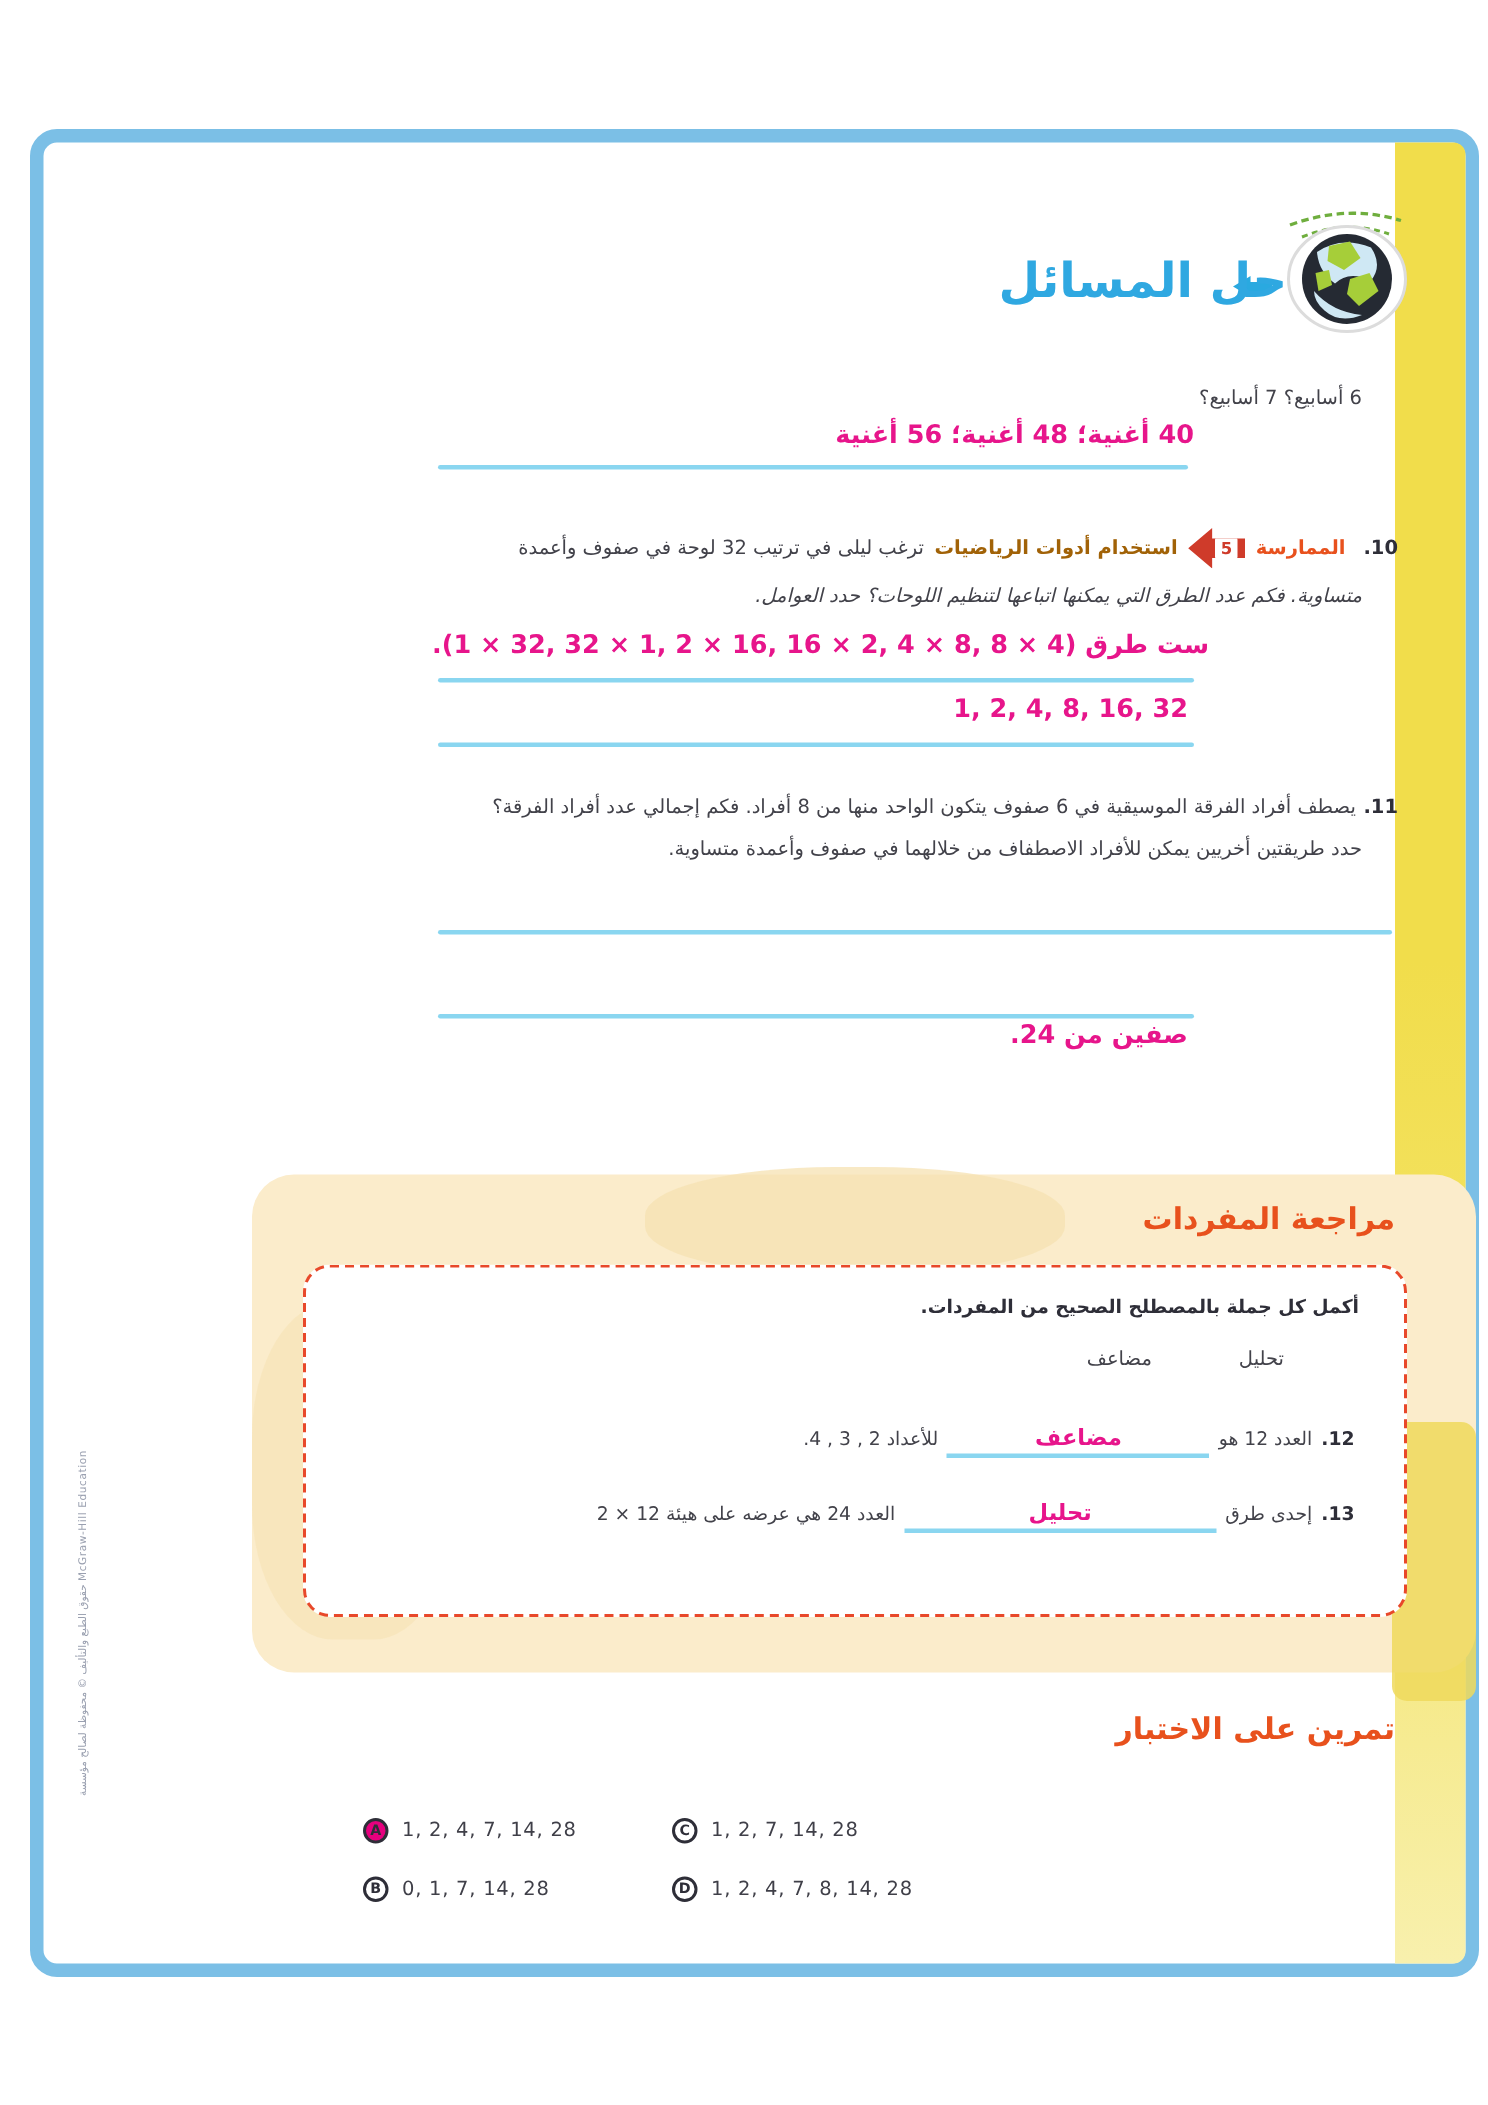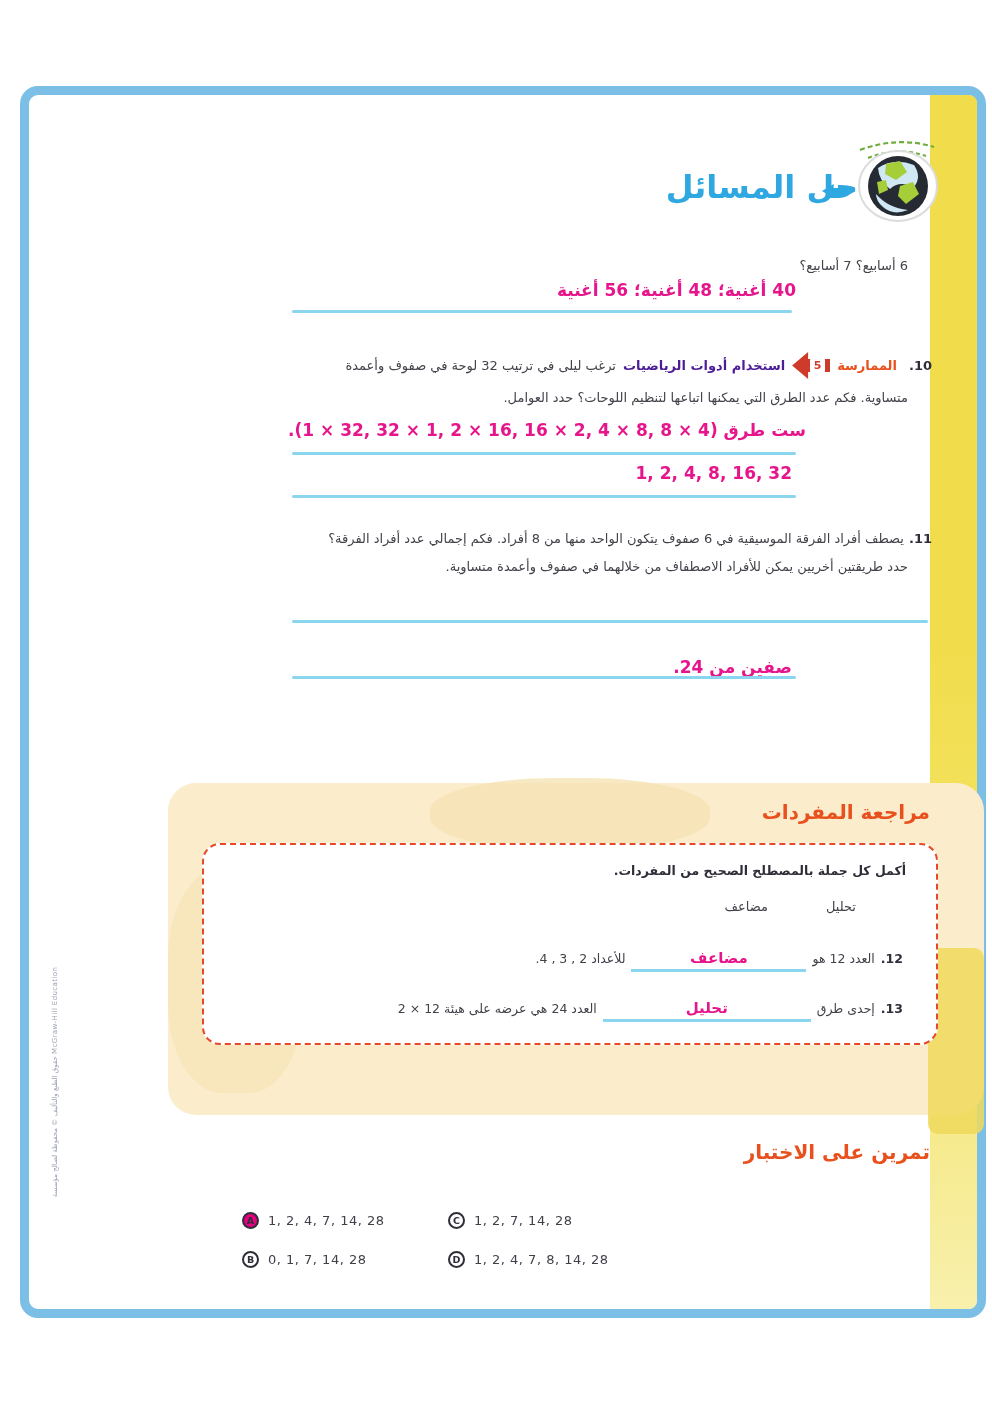--- a/index.html
+++ b/index.html
@@ -22,21 +22,21 @@
   .blob-a { left:430px; top:778px; width:280px; height:72px; background:#f6e2b2; opacity:.75; border-radius:45%; }
   .blob-b { left:168px; top:868px; width:135px; height:225px; background:#f6e2b2; opacity:.55; border-radius:40%; }
   .blob-c { left:928px; top:948px; width:56px; height:186px; background:#eed95c; opacity:.85; border-radius:10px; }
   
   .bodyline {
     position:absolute; direction:rtl; white-space:nowrap;
     font-size:13px; color:#42424a; line-height:1.25;
   }
   .num { font-weight:bold; color:#2e2e38; margin-left:5px; }
   .red  { color:#e8511d; font-weight:bold; }
-  .strategy { font-weight:bold; color:#4c1d95; }
+  .strategy { font-weight:bold; color:#a16207; }
   .answer {
     position:absolute; direction:rtl; white-space:nowrap;
     color:#e7158b; font-weight:bold; font-size:17px;
   }
   .answer .ltr { direction:ltr; unicode-bidi:isolate; }
   .uline { position:absolute; height:3px; background:#8ad6f0; border-radius:2px; }
   .section-h { position:absolute; direction:rtl; white-space:nowrap; color:#e8511d; font-weight:bold; font-size:20px; }
   
   .title { position:absolute; direction:rtl; white-space:nowrap; color:#2fa8e1; font-weight:bold; font-size:32px; }
   .globe-wrap { position:absolute; left:846px; top:134px; width:102px; height:88px; }
@@ -50,21 +50,21 @@
     clip-path:polygon(0 50%, 42% 0, 42% 26%, 100% 26%, 100% 74%, 42% 74%, 42% 100%);
     display:inline-block; flex:0 0 auto;
   }
   .arrow5 .n5 {
     position:absolute; right:5px; top:6px; width:15px; height:15px; background:#ffffff;
     color:#cf3b2a; font-weight:bold; font-size:11px; line-height:15px; text-align:center; border-radius:2px;
   }
   .q10row { position:absolute; direction:rtl; white-space:nowrap; display:flex; align-items:center; gap:7px; font-size:13px; color:#42424a; }
   
   .dashed-box {
-    position:absolute; left:202px; top:843px; width:736px; height:202px; box-sizing:border-box;
+    position:absolute; left:202px; top:843px; width:736px; height:235px; box-sizing:border-box;
     border:2px dashed #e8482a; border-radius:18px; background:#ffffff;
   }
   .instruction { position:absolute; direction:rtl; white-space:nowrap; font-size:12.5px; font-weight:bold; color:#2e2e38; }
   .wordbank { position:absolute; direction:rtl; white-space:nowrap; display:flex; gap:58px; font-size:13px; color:#42424a; }
   .vrow { position:absolute; direction:rtl; white-space:nowrap; font-size:12.5px; color:#42424a; }
   .vrow > span { margin:0 3px; }
   .vblank {
     display:inline-block; border-bottom:3px solid #8ad6f0; text-align:center; vertical-align:baseline;
   }
   .vans { color:#e7158b; font-weight:bold; font-size:15px; display:inline-block; padding-bottom:2px; }
@@ -126,35 +126,35 @@
 
   <div class="q10row" style="right:60px; top:352px;">
     <span class="num">10.</span>
     <span class="red">الممارسة</span>
     <span class="arrow5">
         <span class="n5">5</span>
       </span>
     <span class="strategy">استخدام أدوات الرياضيات</span>
     <span>ترغب ليلى في ترتيب 32 لوحة في صفوف وأعمدة</span>
   </div>
-  <div class="bodyline" style="right:84px; top:390px;">متساوية. فكم عدد الطرق التي يمكنها اتباعها لتنظيم اللوحات؟ حدد العوامل.</div>
+  <div class="bodyline" style="right:84px; top:390px;font-style:italic;">متساوية. فكم عدد الطرق التي يمكنها اتباعها لتنظيم اللوحات؟ حدد العوامل.</div>
   <div class="answer" style="right:186px; top:420px;">
     <span>ست طرق</span>
     <span class="ltr">(1 × 32, 32 × 1, 2 × 16, 16 × 2, 4 × 8, 8 × 4)</span><span>.</span>
   </div>
   <div class="uline" style="left:292px; top:452px; width:504px;"></div>
   <div class="answer" style="right:200px; top:463px;"><span class="ltr">1, 2, 4, 8, 16, 32</span></div>
   <div class="uline" style="left:292px; top:495px; width:504px;"></div>
 
   <div class="bodyline" style="right:60px; top:531px;">
     <span class="num">11.</span><span>يصطف أفراد الفرقة الموسيقية في 6 صفوف يتكون الواحد منها من 8 أفراد. فكم إجمالي عدد أفراد الفرقة؟</span>
   </div>
   <div class="bodyline" style="right:84px; top:559px;">حدد طريقتين أخريين يمكن للأفراد الاصطفاف من خلالهما في صفوف وأعمدة متساوية.</div>
   <div class="uline" style="left:292px; top:620px; width:636px;"></div>
-  <div class="answer" style="right:200px; top:657px;">صفين من 24.</div>
+  <div class="answer" style="right:200px; top:680px;">صفين من 24.</div>
   <div class="uline" style="left:292px; top:676px; width:504px;"></div>
 
   <div class="section-h" style="right:62px; top:800px;">مراجعة المفردات</div>
   <div class="dashed-box">
     <div class="instruction" style="right:30px; top:18px;">أكمل كل جملة بالمصطلح الصحيح من المفردات.</div>
     <div class="wordbank" style="right:80px; top:54px;">
       <span>تحليل</span>
       <span>مضاعف</span>
     </div>
     <div class="vrow" style="right:30px; top:104px;">

